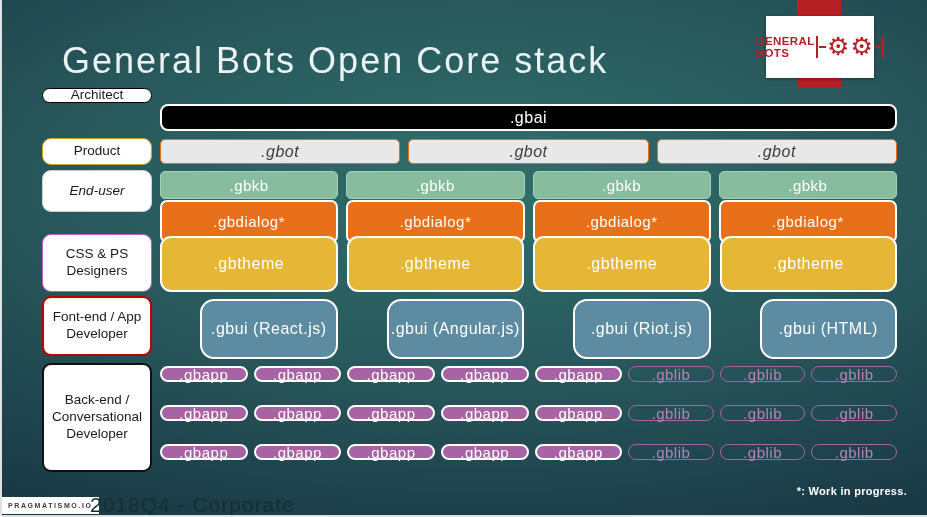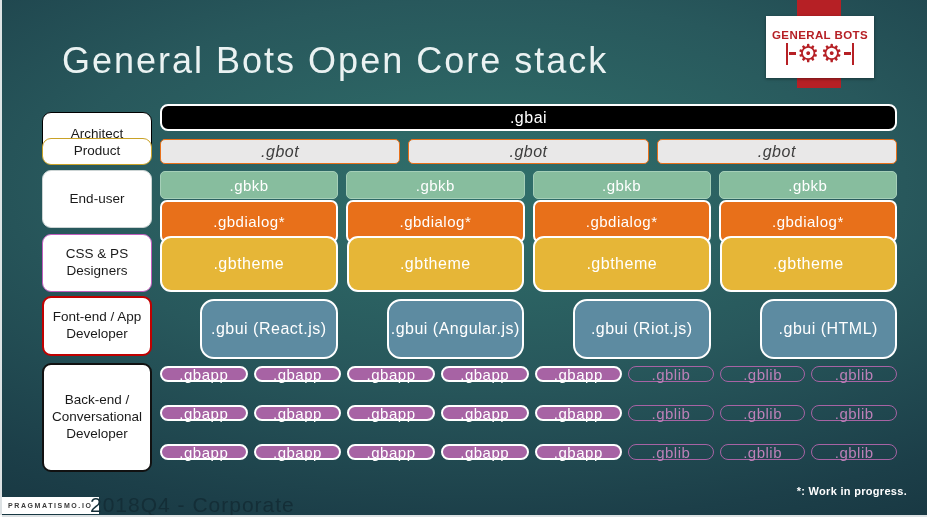--- a/index.html
+++ b/index.html
@@ -16,38 +16,38 @@
 
   .title{
     position:absolute;left:62px;top:40px;
     font-size:36px;color:#EAF2F2;letter-spacing:2px;font-weight:400;
   }
 
   
   .logo-ribbon{position:absolute;left:797px;top:0;width:44px;height:88px;background:#B62025;}
   .logo-card{
     position:absolute;left:766px;top:16px;width:108px;height:62px;background:#fff;
-    display:flex;flex-direction:column;align-items:center;justify-content:center;gap:1px;
+    display:flex;align-items:center;justify-content:center;gap:1px;
     box-shadow:0 1px 3px rgba(0,0,0,.4);
   }
   .logo-wordmark{color:#B62025;font-weight:bold;font-size:11.5px;letter-spacing:.4px;}
   .logo-gears{display:flex;align-items:center;gap:1px;color:#B62025;}
   .gbar{width:2.5px;height:22px;background:#B62025;}
   .gstub{width:7px;height:2.5px;background:#B62025;}
   .gear{font-size:25px;line-height:24px;font-family:"DejaVu Sans",sans-serif;}
 
   
   .role{
     position:absolute;left:42px;width:110px;background:#fff;border-radius:9px;
     display:flex;align-items:center;justify-content:center;text-align:center;
     font-size:13.5px;color:#1a1a1a;padding:2px 5px;line-height:1.25;z-index:2;
   }
-  .role-architect{top:112px;height:45px;border:1.5px solid #000;}
+  .role-architect{top:88px;height:15px;border:1.5px solid #000;}
   .role-product{top:138px;height:27px;border:1.5px solid #C9A227;}
-  .role-enduser{top:170px;height:58px;border:1.5px solid #ccd4d4;}
+  .role-enduser{top:170px;height:42px;border:1.5px solid #ccd4d4;font-style:italic;}
   .role-designers{top:234px;height:58px;border:1.5px solid #C05EBE;text-align:center;}
   .role-frontend{top:296px;height:60px;border:2px solid #C00000;}
   .role-backend{top:363px;height:109px;border:2px solid #111;}
 
   
   .row{position:absolute;left:160px;width:737px;display:flex;}
   .row-gbai{top:104px;height:27px;}
   .row-gbot{top:139px;height:25px;gap:8px;}
   .row-gbkb{top:171px;height:28px;gap:8px;}
   .row-gbdialog{top:200px;height:43px;gap:8px;}

